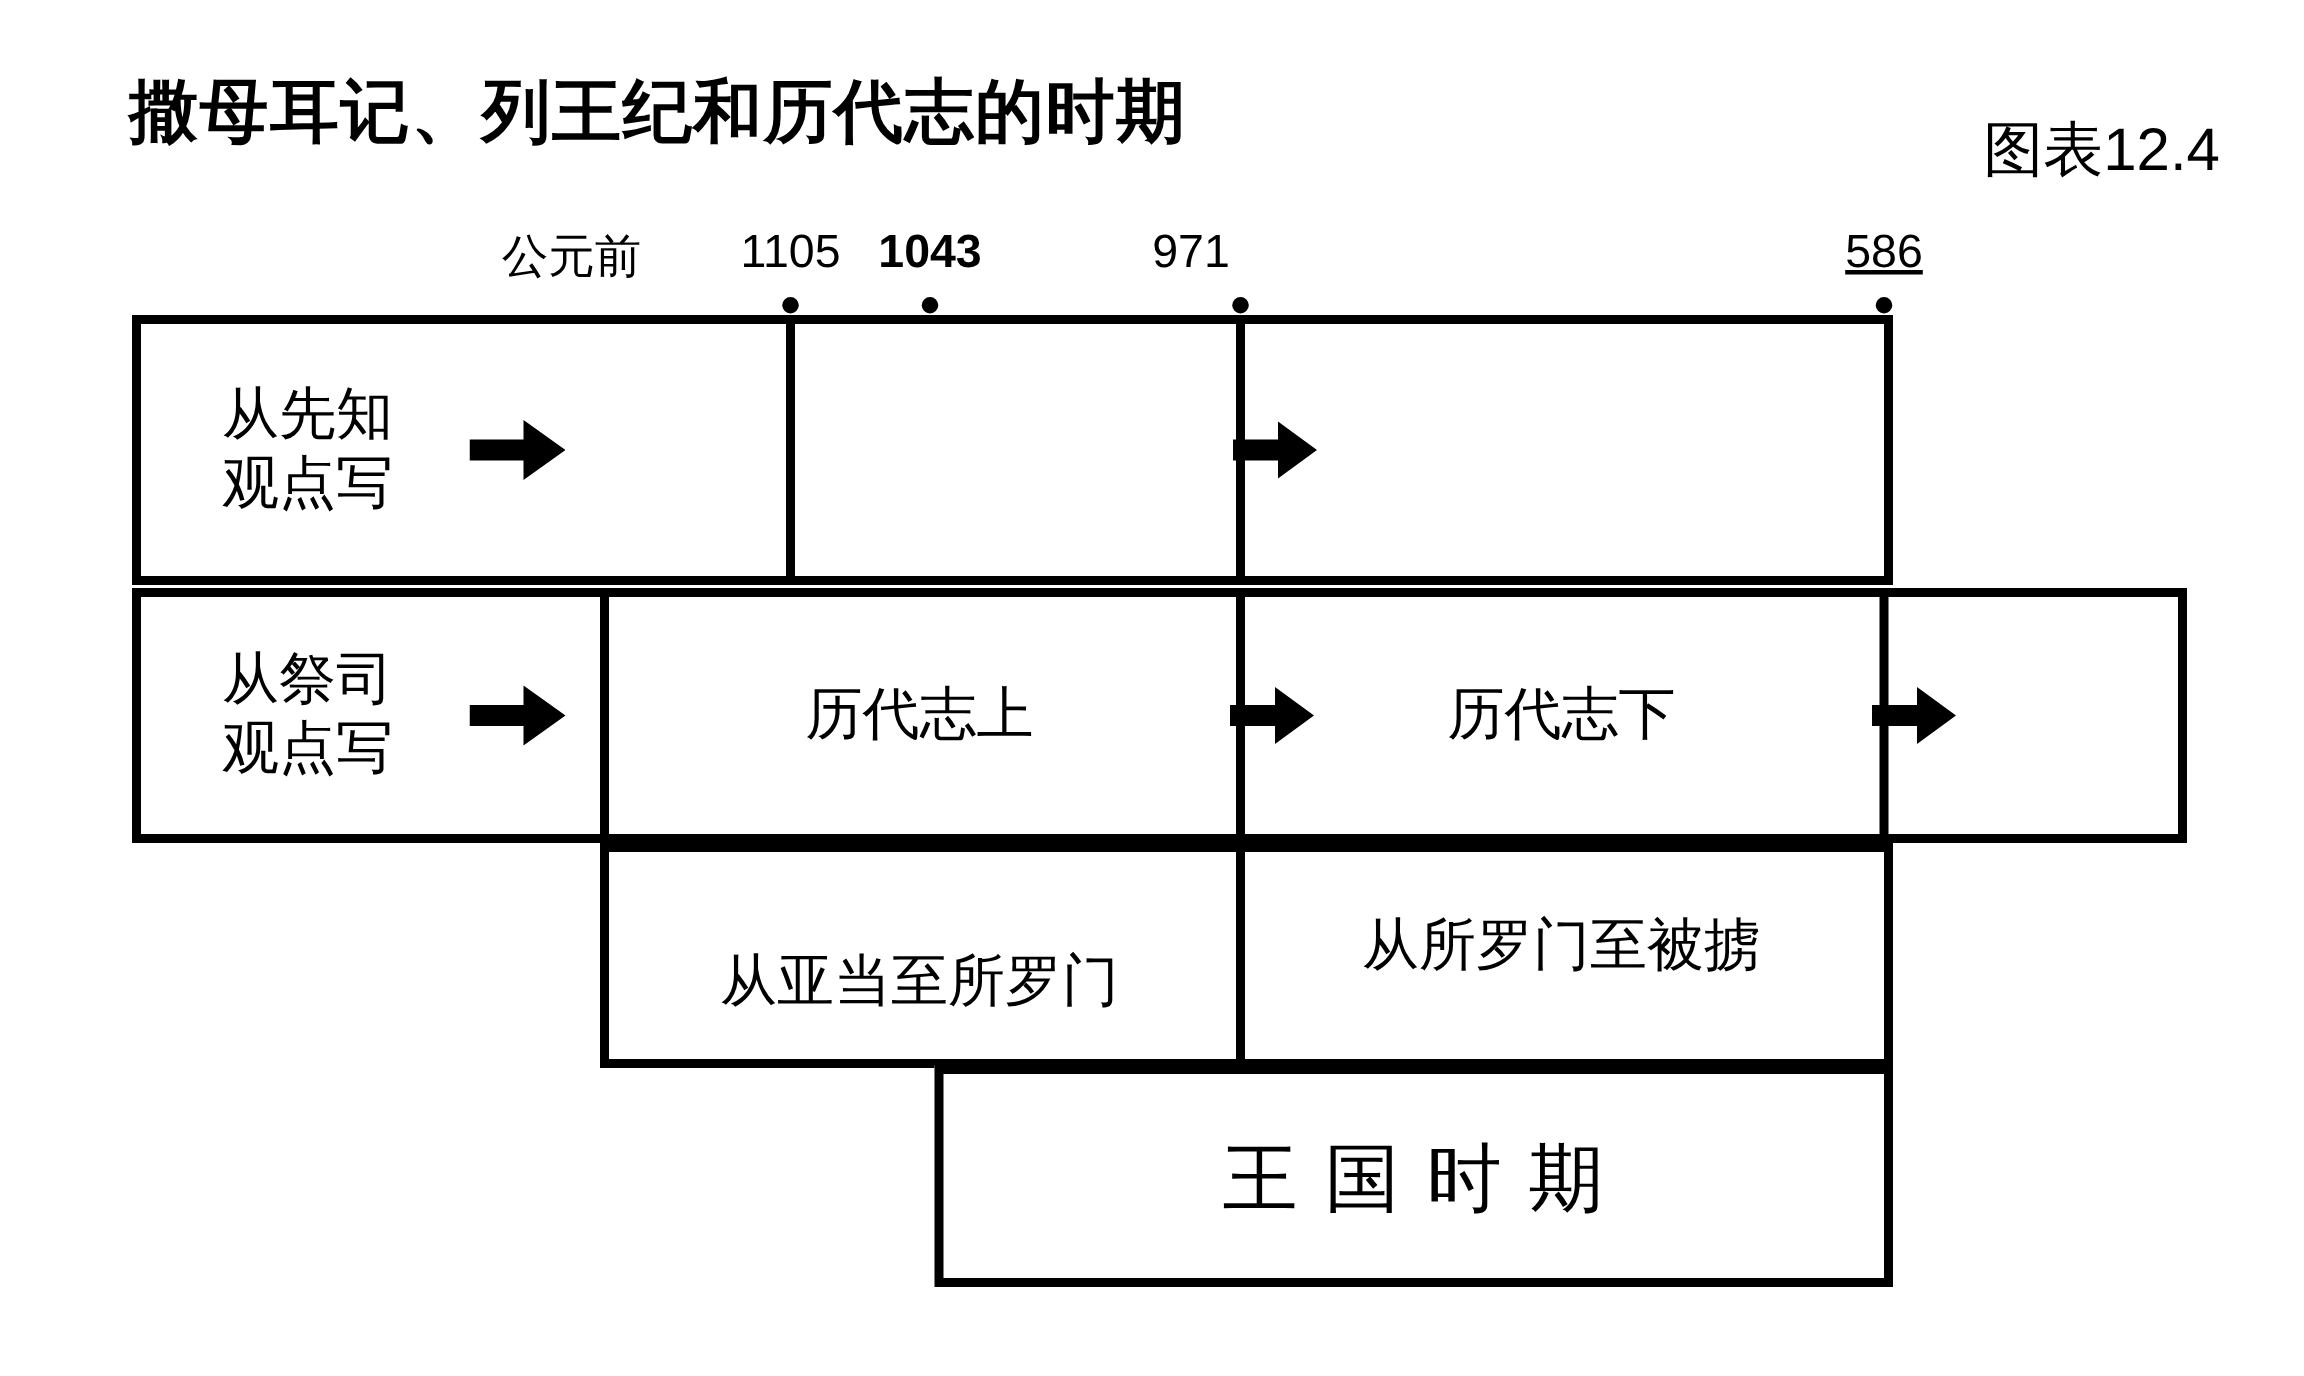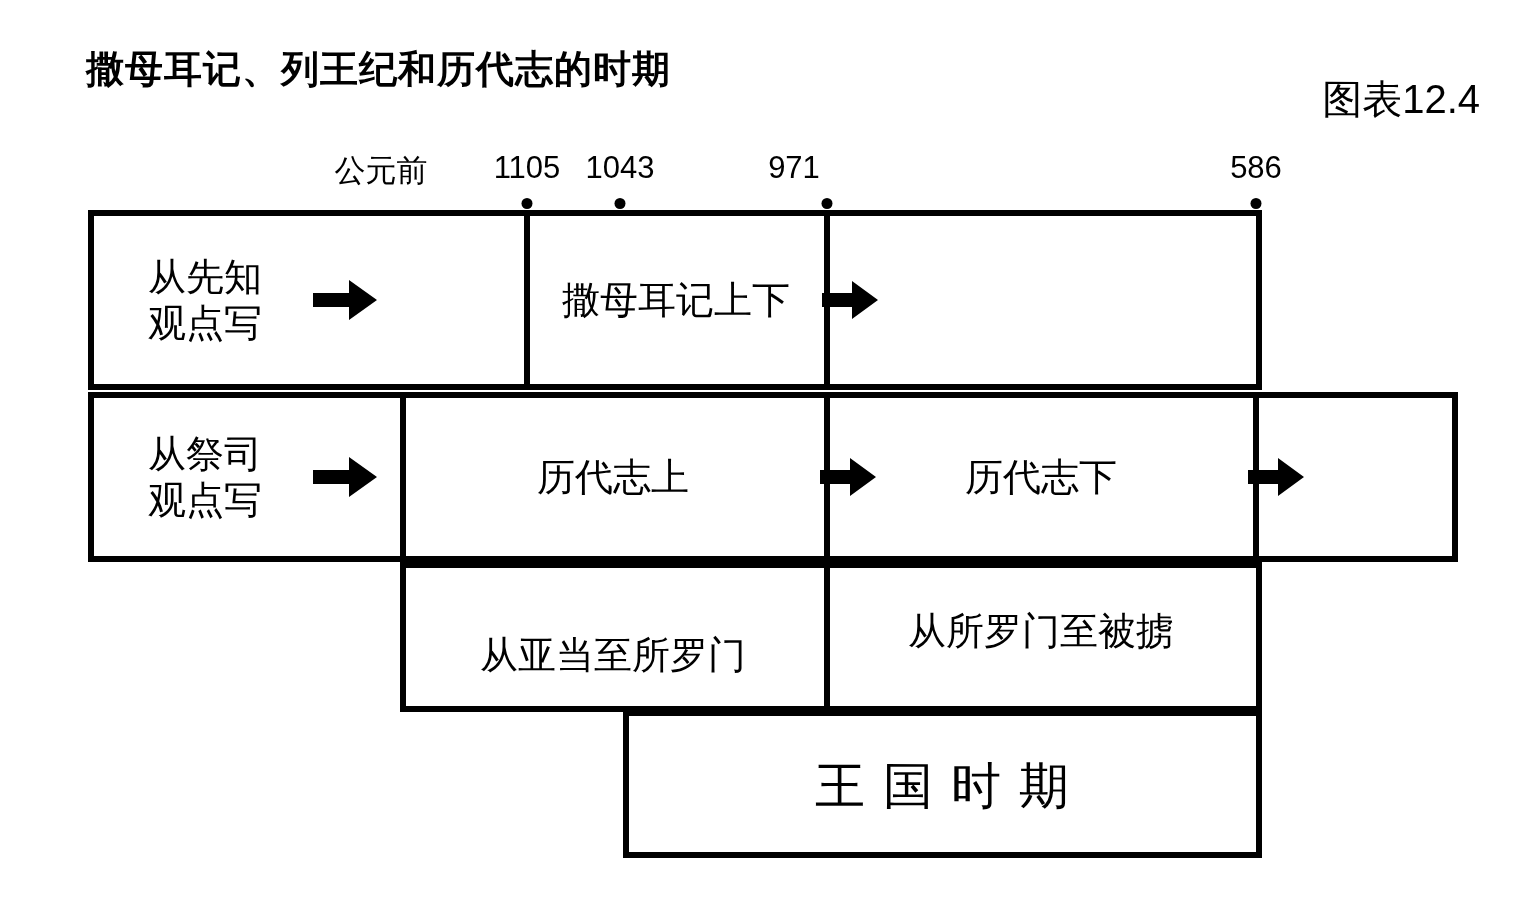--- a/index.html
+++ b/index.html
@@ -12,21 +12,21 @@
     color: #000000;
     overflow: hidden;
     position: relative;
   }
   .stage { position: absolute; inset: 0; }
 
   
   .title {
     position: absolute;
     left: 86px; top: 44px;
-    font-size: 38px;
+    font-size: 46px;
     font-weight: bold;
     letter-spacing: 1px;
     white-space: nowrap;
   }
   .figure-label {
     position: absolute;
     right: 56px; top: 72px;
     font-size: 40px;
     font-weight: normal;
     white-space: nowrap;
@@ -88,44 +88,43 @@
 
 <div class="stage">
 
   <div class="title">撒母耳记、列王纪和历代志的时期</div>
 
   <div class="figure-label">图表12.4</div>
 
   <div class="tick-label" style="left:381px;">公元前</div>
 
   <div class="tick-label" style="left:527px;">1105</div>
-  <div class="tick-label" style="left:620px;">1043</div>
+  <div class="tick-label" style="left:620px;font-weight:bold;">1043</div>
   <div class="tick-label" style="left:794px;">971</div>
-  <div class="tick-label" style="left:1256px;">586</div>
+  <div class="tick-label" style="left:1256px;text-decoration:underline;">586</div>
 
   <div class="tick-dot" style="left:527px;"></div>
   <div class="tick-dot" style="left:620px;"></div>
   <div class="tick-dot" style="left:827px;"></div>
   <div class="tick-dot" style="left:1256px;"></div>
 
   <div class="box" style="left:88px; top:210px; width:1174px; height:180px;"></div>
 
   <div class="vline" style="left:524px; top:210px; height:180px;"></div>
   <div class="vline" style="left:824px; top:210px; height:180px;"></div>
 
   <div class="cell-text" style="left:205px; top:300px;">从先知
 观点写</div>
 
   <div class="arrow" style="left:345px; top:300px;">
     <svg width="64" height="44" viewBox="0 0 64 44" aria-hidden="true">
       <path d="M0 15 L36 15 L36 2 L64 22 L36 42 L36 29 L0 29 Z" fill="#000"></path>
     </svg>
   </div>
 
-  <div class="cell-text" style="left:676px; top:300px;">撒母耳记上下</div>
 
   <div class="arrow" style="left:850px; top:300px;">
     <svg width="56" height="40" viewBox="0 0 56 40" aria-hidden="true">
       <path d="M0 13 L30 13 L30 1 L56 20 L30 39 L30 27 L0 27 Z" fill="#000"></path>
     </svg>
   </div>
 
 
   <div class="box" style="left:88px; top:392px; width:1370px; height:170px;"></div>
 

